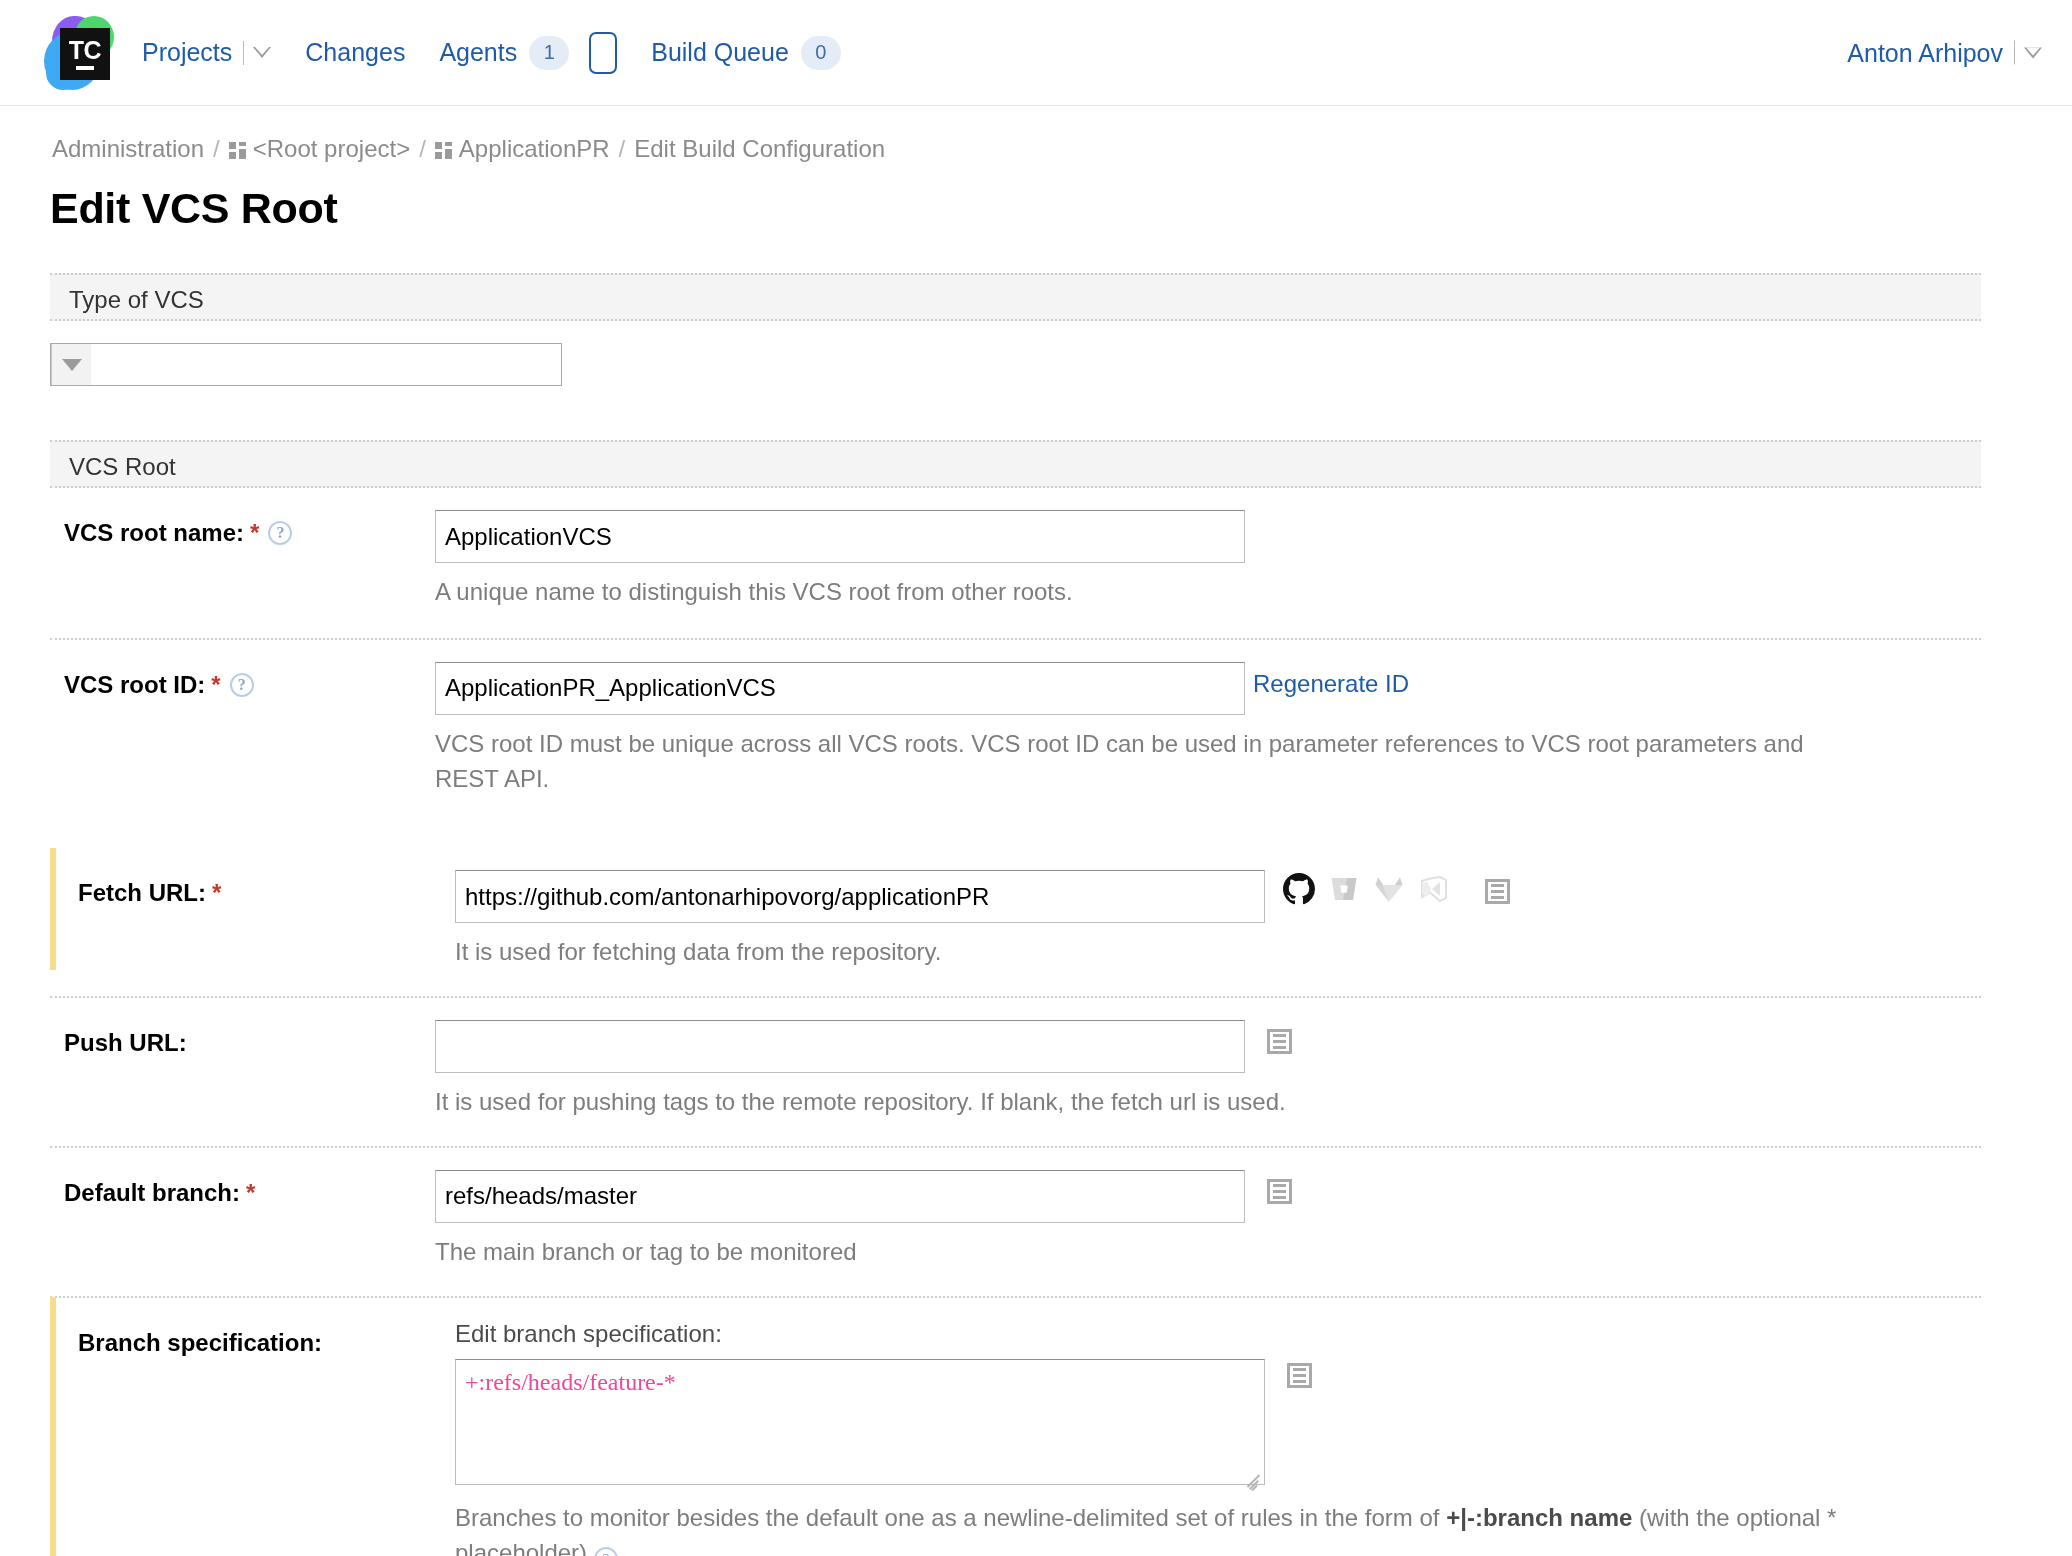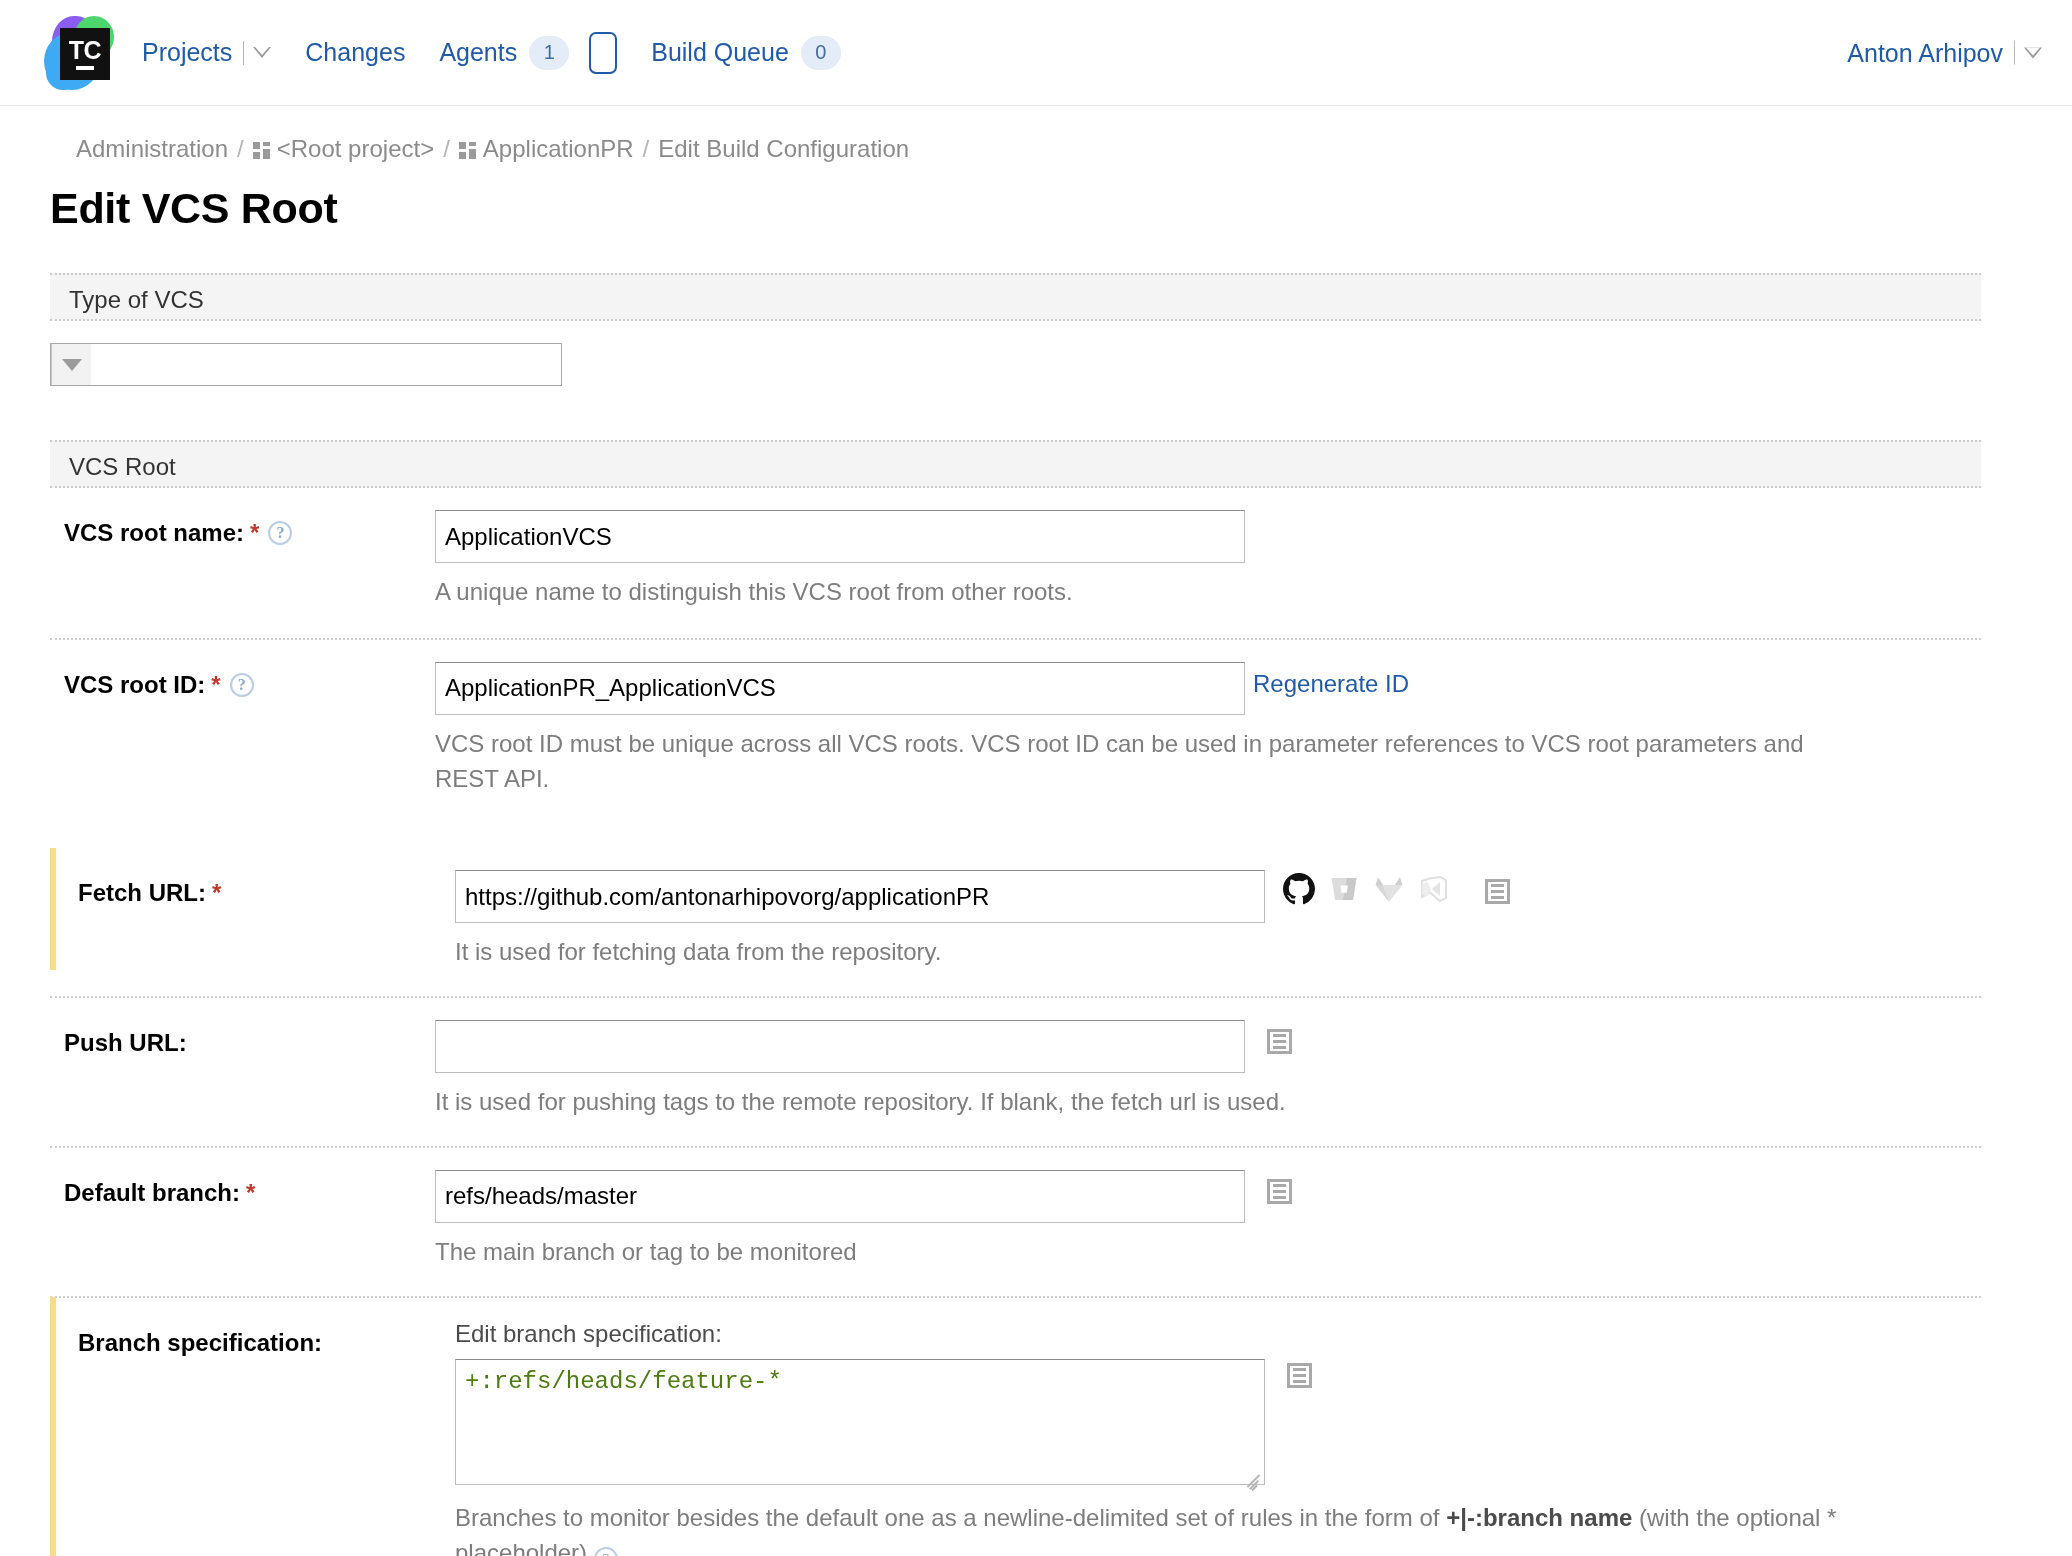--- a/index.html
+++ b/index.html
@@ -137,21 +137,21 @@
     transform: translateY(-50%);
     display: flex;
     align-items: center;
     font-size: 25px;
     color: #1f5ba8;
     cursor: pointer;
   }
 
   
   .breadcrumb {
-    padding: 29px 0 0 76px;
+    padding: 29px 0 0 52px;
     font-size: 24px;
     color: #8b8b8b;
     display: flex;
     align-items: center;
     white-space: nowrap;
     text-align: right;
   }
   .breadcrumb .crumb { color: #8b8b8b; cursor: pointer; }
   .breadcrumb .crumb-static { color: #8b8b8b; }
   .breadcrumb .slash { margin: 0 9px; color: #b5b5b5; }
@@ -326,26 +326,26 @@
 
   .vcs-icons { display: flex; align-items: center; margin-left: 18px; padding-top: 3px; }
   .vcs-icons .vic { margin-right: 13px; cursor: pointer; display: block; }
 
   .ta-wrap { display: flex; align-items: flex-start; }
   .ta {
     width: 810px;
     height: 126px;
     border: 1px solid #bdbdbd;
     border-top-color: #8c8c8c;
-    font-family: Liberation Mono, monospace;
+    font-family: Liberation Serif, serif;
     font-size: 24px;
     padding: 6px 9px;
     resize: none;
     outline: none;
-    color: #4d7c0f;
+    color: #ec4899;
     line-height: 1.35;
     position: relative;
   }
   .ta-box { position: relative; }
   .resize-grip {
     position: absolute;
     right: 3px;
     bottom: 3px;
     width: 20px; height: 20px;
     pointer-events: none;

